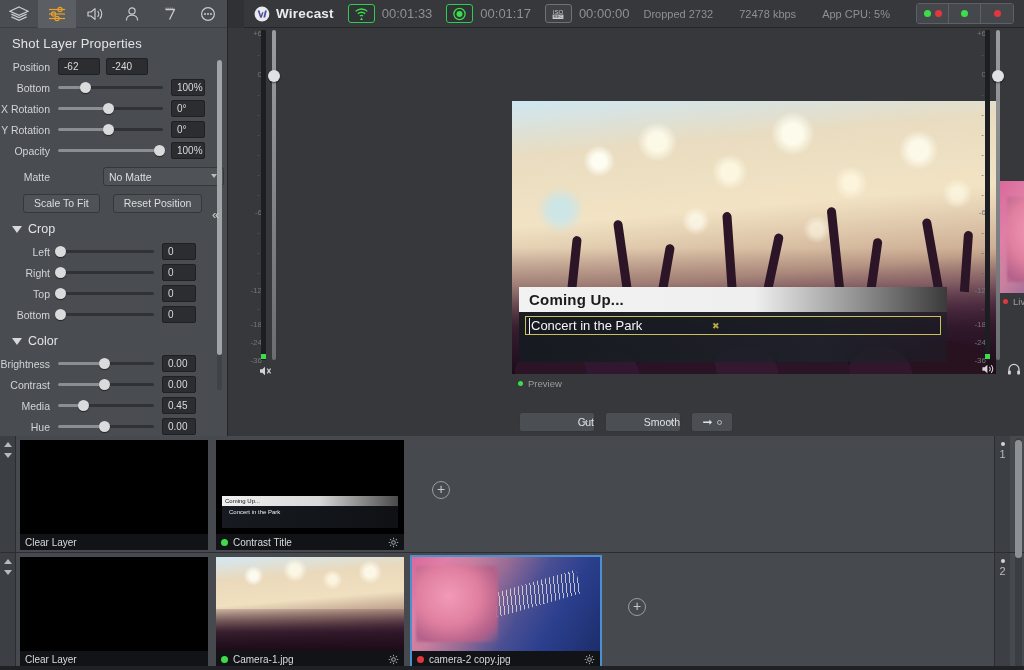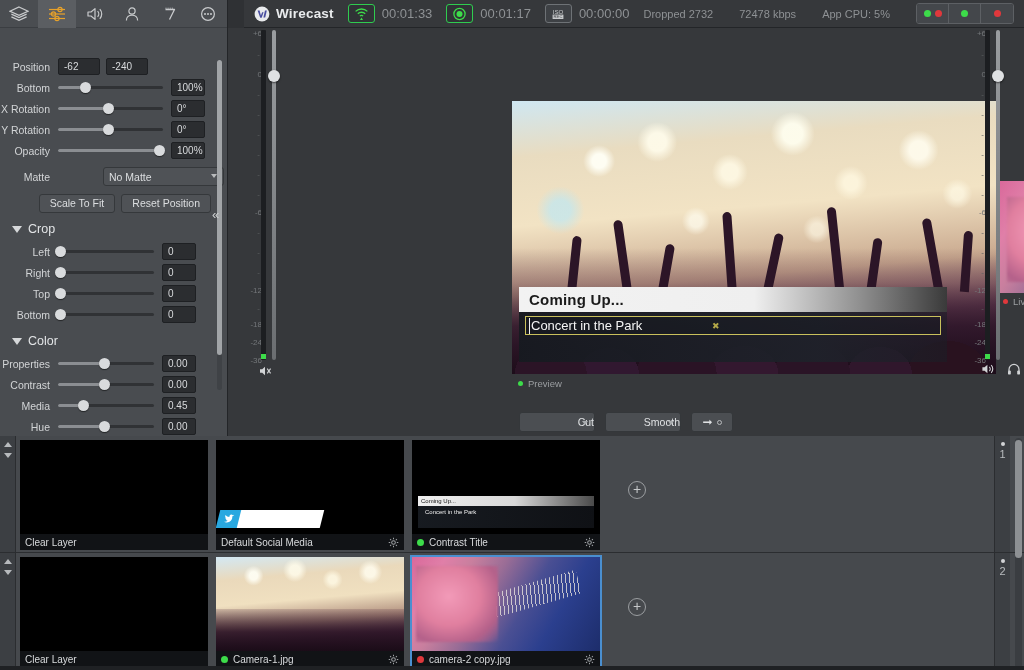--- a/index.html
+++ b/index.html
@@ -70,21 +70,21 @@
     border-radius: 3px; height: 19px; font-size: 10.5px; width: 121px;
     font-family: "Liberation Sans", sans-serif;
     -webkit-appearance: none; appearance: none; padding-left: 5px;
   }
   .matte-wrap { position: relative; padding-left: 45px; }
   .matte-wrap .caret {
     position: absolute; right: 7px; top: 7px; width: 0; height: 0;
     border-left: 3.5px solid transparent; border-right: 3.5px solid transparent;
     border-top: 4px solid #b9bbbd; pointer-events: none;
   }
-  .btn-pair { display: flex; gap: 6px; padding: 7px 0 0 23px; justify-content: flex-end; }
+  .btn-pair { display: flex; gap: 13px; padding: 7px 0 0 23px; }
   .pbtn {
     background: #4f5256; border: 1px solid #35383b; border-radius: 3px;
     color: #dcdee0; font-size: 10.5px; height: 19px; padding: 0 10px;
     font-family: "Liberation Sans", sans-serif; cursor: pointer; line-height: 17px;
   }
   .section-head {
     display: flex; align-items: center; gap: 6px;
     font-size: 12.5px; color: #e2e4e6; padding: 9px 0 5px 12px;
   }
   .tri {
@@ -405,20 +405,21 @@
       <div class="tool-btn">
         <svg width="20" height="16" viewBox="0 0 20 16">
             <circle cx="10" cy="8" r="6.4" fill="none" stroke="#c9cbcd" stroke-width="1.2"></circle>
             <circle cx="7" cy="8" r="1" fill="#c9cbcd"></circle>
             <circle cx="10" cy="8" r="1" fill="#c9cbcd"></circle>
             <circle cx="13" cy="8" r="1" fill="#c9cbcd"></circle>
           </svg>
       </div>
     </div>
 
+    <div id="inspector-title">Shot Layer Properties</div>
 
     <div id="inspector-body">
 
       <div class="prop-row" id="pos-row">
         <div class="prop-label">Position</div>
         <div class="val-box">-62</div>
         <div class="val-box">-240</div>
       </div>
 
       <div class="prop-row">
@@ -513,21 +514,21 @@
         </div>
         <div class="val-box" style="width:34px;margin-left:8px">0</div>
       </div>
 
       <div class="section-head">
         <span class="tri"></span>
         <span>Color</span>
       </div>
 
       <div class="prop-row">
-        <div class="prop-label">Properties</div>
+        <div class="prop-label">Brightness</div>
         <div class="slider" style="width:96px">
           <div class="track"></div>
             <div class="fill" style="width:48%"></div>
             <div class="knob" style="left:48%"></div>
         </div>
         <div class="val-box" style="width:34px;margin-left:8px">0.00</div>
       </div>
       <div class="prop-row">
         <div class="prop-label">Contrast</div>
         <div class="slider" style="width:96px">
@@ -769,39 +770,20 @@
     </div>
     <div class="shots">
 
       <div class="shot">
         <div class="thumb-area"></div>
         <div class="caption">
           <span class="nm">Clear Layer</span>
         </div>
       </div>
 
-      <div class="shot">
-        <div class="thumb-area">
-          <div class="sm-banner">
-            <div class="sm-bird">
-              <svg width="12" height="10" viewBox="0 0 12 10" style="transform:skewX(14deg)">
-                  <path d="M11.4 1.5a4 4 0 0 1-1.1.3A2 2 0 0 0 11.1.7a4 4 0 0 1-1.3.5A2 2 0 0 0 6.4 3a5.6 5.6 0 0 1-4-2.1 2 2 0 0 0 .6 2.6 2 2 0 0 1-.9-.2 2 2 0 0 0 1.6 2 2 2 0 0 1-.9 0 2 2 0 0 0 1.8 1.4A4 4 0 0 1 .6 7.6a5.6 5.6 0 0 0 8.7-5 4 4 0 0 0 1-1z" fill="#fff"></path>
-                </svg>
-            </div>
-            <div class="sm-bar"></div>
-          </div>
-        </div>
-        <div class="caption">
-          <span class="nm">Default Social Media</span>
-          <svg class="gear" viewBox="0 0 12 12">
-              <circle cx="6" cy="6" r="2" fill="none" stroke="#9fa2a5" stroke-width="1.1"></circle>
-              <path d="M6 .8v1.6M6 9.6v1.6M.8 6h1.6M9.6 6h1.6M2.3 2.3l1.1 1.1M8.6 8.6l1.1 1.1M9.7 2.3 8.6 3.4M3.4 8.6 2.3 9.7" stroke="#9fa2a5" stroke-width="1.1"></path>
-            </svg>
-        </div>
-      </div>
 
       <div class="shot">
         <div class="thumb-area">
           <div class="mini-title">
             <div class="mini-head">Coming Up...</div>
             <div class="mini-body">Concert in the Park</div>
           </div>
         </div>
         <div class="caption">
           <span class="sdot" style="background:#3ddc4a"></span>

